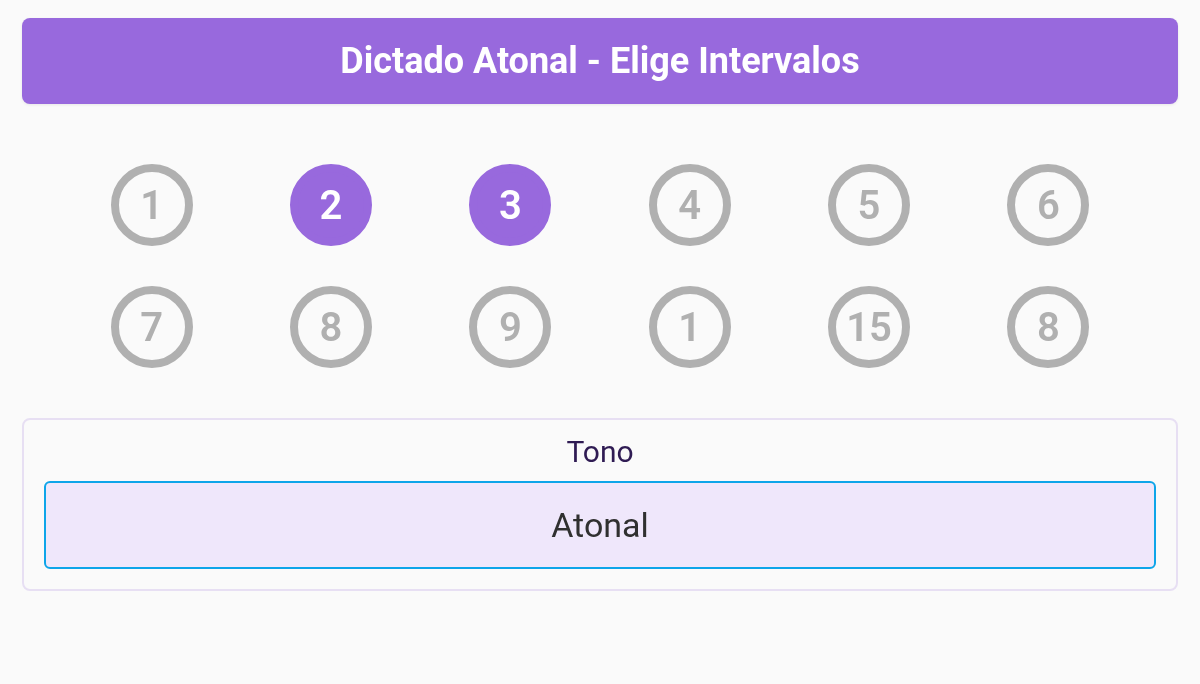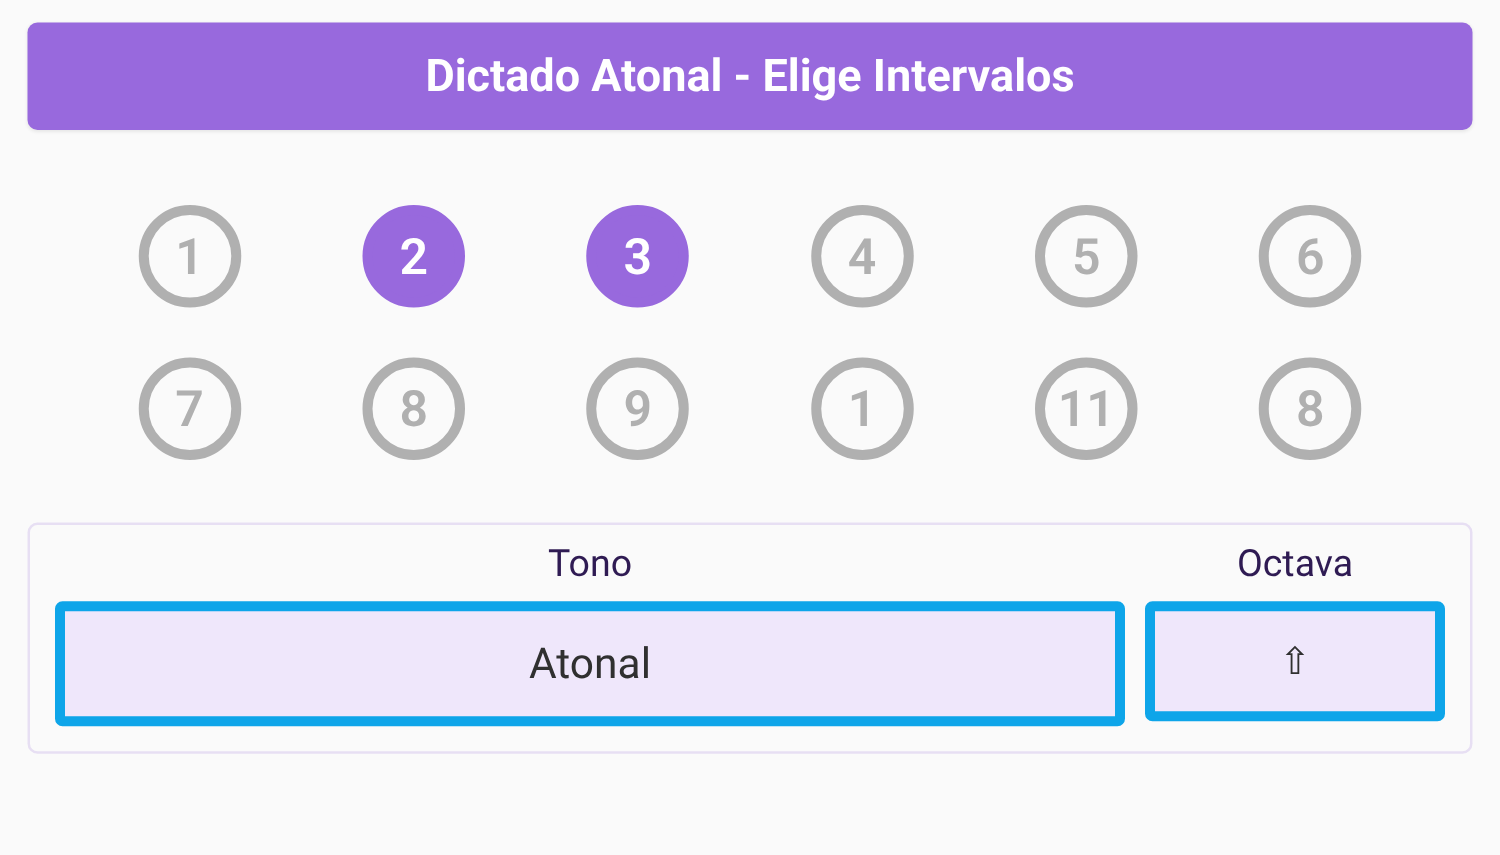--- a/index.html
+++ b/index.html
@@ -75,21 +75,21 @@
     }
     .setting-label {
       font-size: 30px;
       color: #2f1b53;
       font-weight: 400;
       margin-bottom: 12px;
     }
     .setting-display {
       width: 100%;
       background: #efe7fb;
-      border: 8px solid #0ea5e9;
+      border: 2px solid #0ea5e9;
       border-radius: 6px;
       padding: 22px 10px;
       text-align: center;
       font-size: 34px;
       color: #303030;
       cursor: pointer;
       user-select: none;
     }
     .setting-display.octave-arrow {
       font-size: 30px;
@@ -104,30 +104,26 @@
   <div class="interval-chip">1</div>
   <div class="interval-chip selected">2</div>
   <div class="interval-chip selected">3</div>
   <div class="interval-chip">4</div>
   <div class="interval-chip">5</div>
   <div class="interval-chip">6</div>
   <div class="interval-chip">7</div>
   <div class="interval-chip">8</div>
   <div class="interval-chip">9</div>
   <div class="interval-chip">1</div>
-  <div class="interval-chip">11</div>
+  <div class="interval-chip">15</div>
   <div class="interval-chip">8</div>
 </div>
 
 <div class="settings-panel">
 
   <div class="setting-col tono">
     <div class="setting-label">Tono</div>
     <div class="setting-display">Atonal</div>
   </div>
 
 
-  <div class="setting-col octava">
-    <div class="setting-label">Octava</div>
-    <div class="setting-display octave-arrow">⇧</div>
-  </div>
 
 </div>
 
 </body></html>

